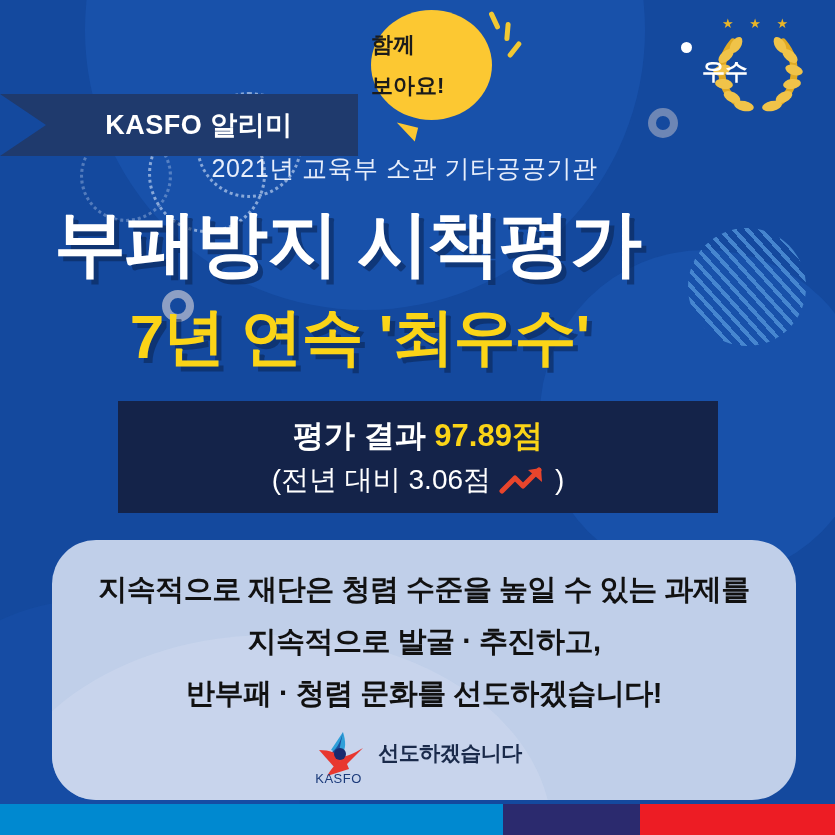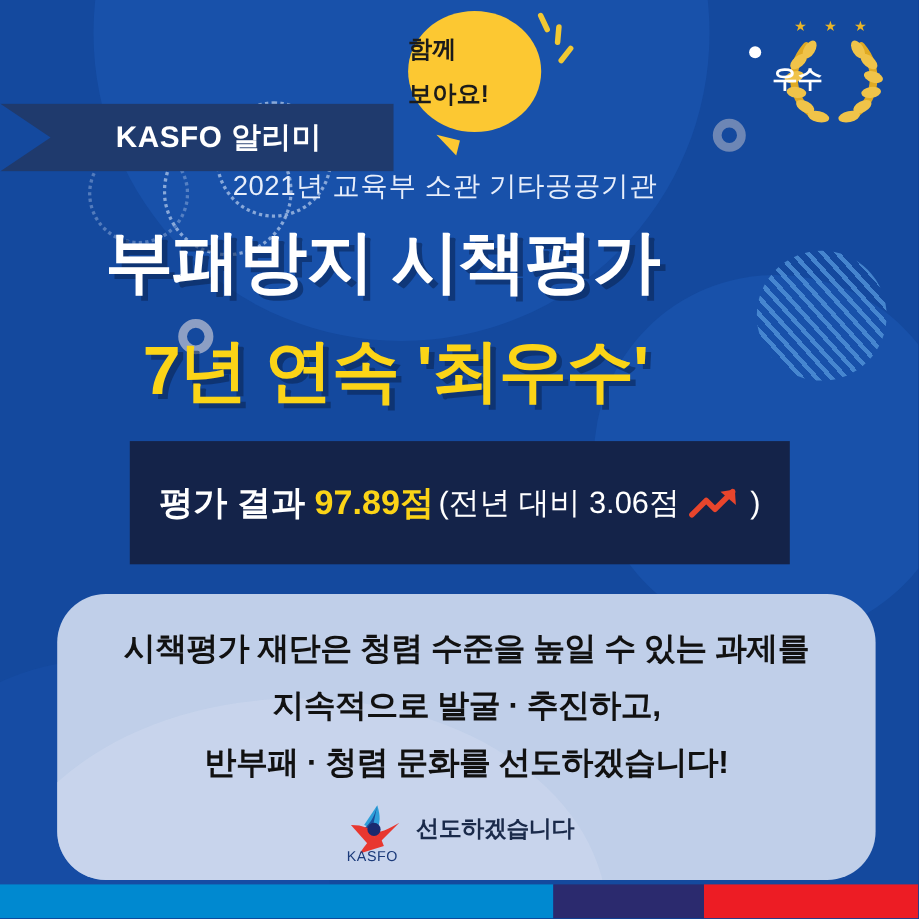--- a/index.html
+++ b/index.html
@@ -114,36 +114,36 @@
 
   
   #subtitle {
     position:absolute; left:0; top:152px; width:809px;
     text-align:center; color:#e7eefb;
     font-size:25px; font-weight:400; letter-spacing:.5px;
   }
   #headline {
     position:absolute; left:0; top:196px; width:695px;
     text-align:center; color:#ffffff;
-    font-size:62px; font-weight:700; letter-spacing:-1px;
+    font-size:72px; font-weight:700; letter-spacing:-1px;
     text-shadow:5px 5px 0 rgba(10,35,80,.55);
   }
   #headline2 {
     position:absolute; left:0; top:295px; width:719px;
     text-align:center; color:#fbd417;
     font-size:62px; font-weight:700; letter-spacing:-1px;
     text-shadow:5px 5px 0 rgba(10,35,80,.55);
   }
 
   
   #scorebox {
     position:absolute; left:118px; top:401px;
     width:600px; height:112px;
     background:#142349;
-    display:flex; flex-direction:row;
+    display:flex; flex-direction:column;
     align-items:center; justify-content:center;
     gap:4px;
   }
   #scorebox .line1 {
     color:#ffffff; font-size:31px; font-weight:700;
   }
   #scorebox .line1 .score { color:#fbd417; }
   #scorebox .line2 {
     color:#ffffff; font-size:28px; font-weight:400;
     display:flex; align-items:center; gap:8px;
@@ -266,21 +266,21 @@
       <svg class="arrow" viewBox="0 0 48 30">
         <path d="M3,26 L16,13 L24,21 L40,5" fill="none" stroke="#e8452c" stroke-width="5" stroke-linecap="round" stroke-linejoin="round"></path>
         <path d="M42,3 L43,17 L29,5 Z" fill="#e8452c"></path>
       </svg>
       <span>)</span>
     </div>
   </div>
 
   <div id="message">
     <div class="sheen"></div>
-    <div class="mline">시책평가 재단은 청렴 수준을 높일 수 있는 과제를</div>
+    <div class="mline">지속적으로 재단은 청렴 수준을 높일 수 있는 과제를</div>
     <div class="mline">지속적으로 발굴 · 추진하고,</div>
     <div class="mline">반부패 · 청렴 문화를 선도하겠습니다!</div>
   </div>
 
   <div id="logo">
     <div class="mark">
       <svg width="56" height="56" viewBox="0 0 56 56">
         <path d="M30,4 C33,14 33,20 29,27 L18,22 Z" fill="#2e9fd9"></path>
         <path d="M30,4 C27,16 23,22 15,27 L24,33 Z" fill="#1a4f9c"></path>
         <path d="M6,22 C17,22 24,25 29,31 L22,40 Z" fill="#e8372f"></path>

